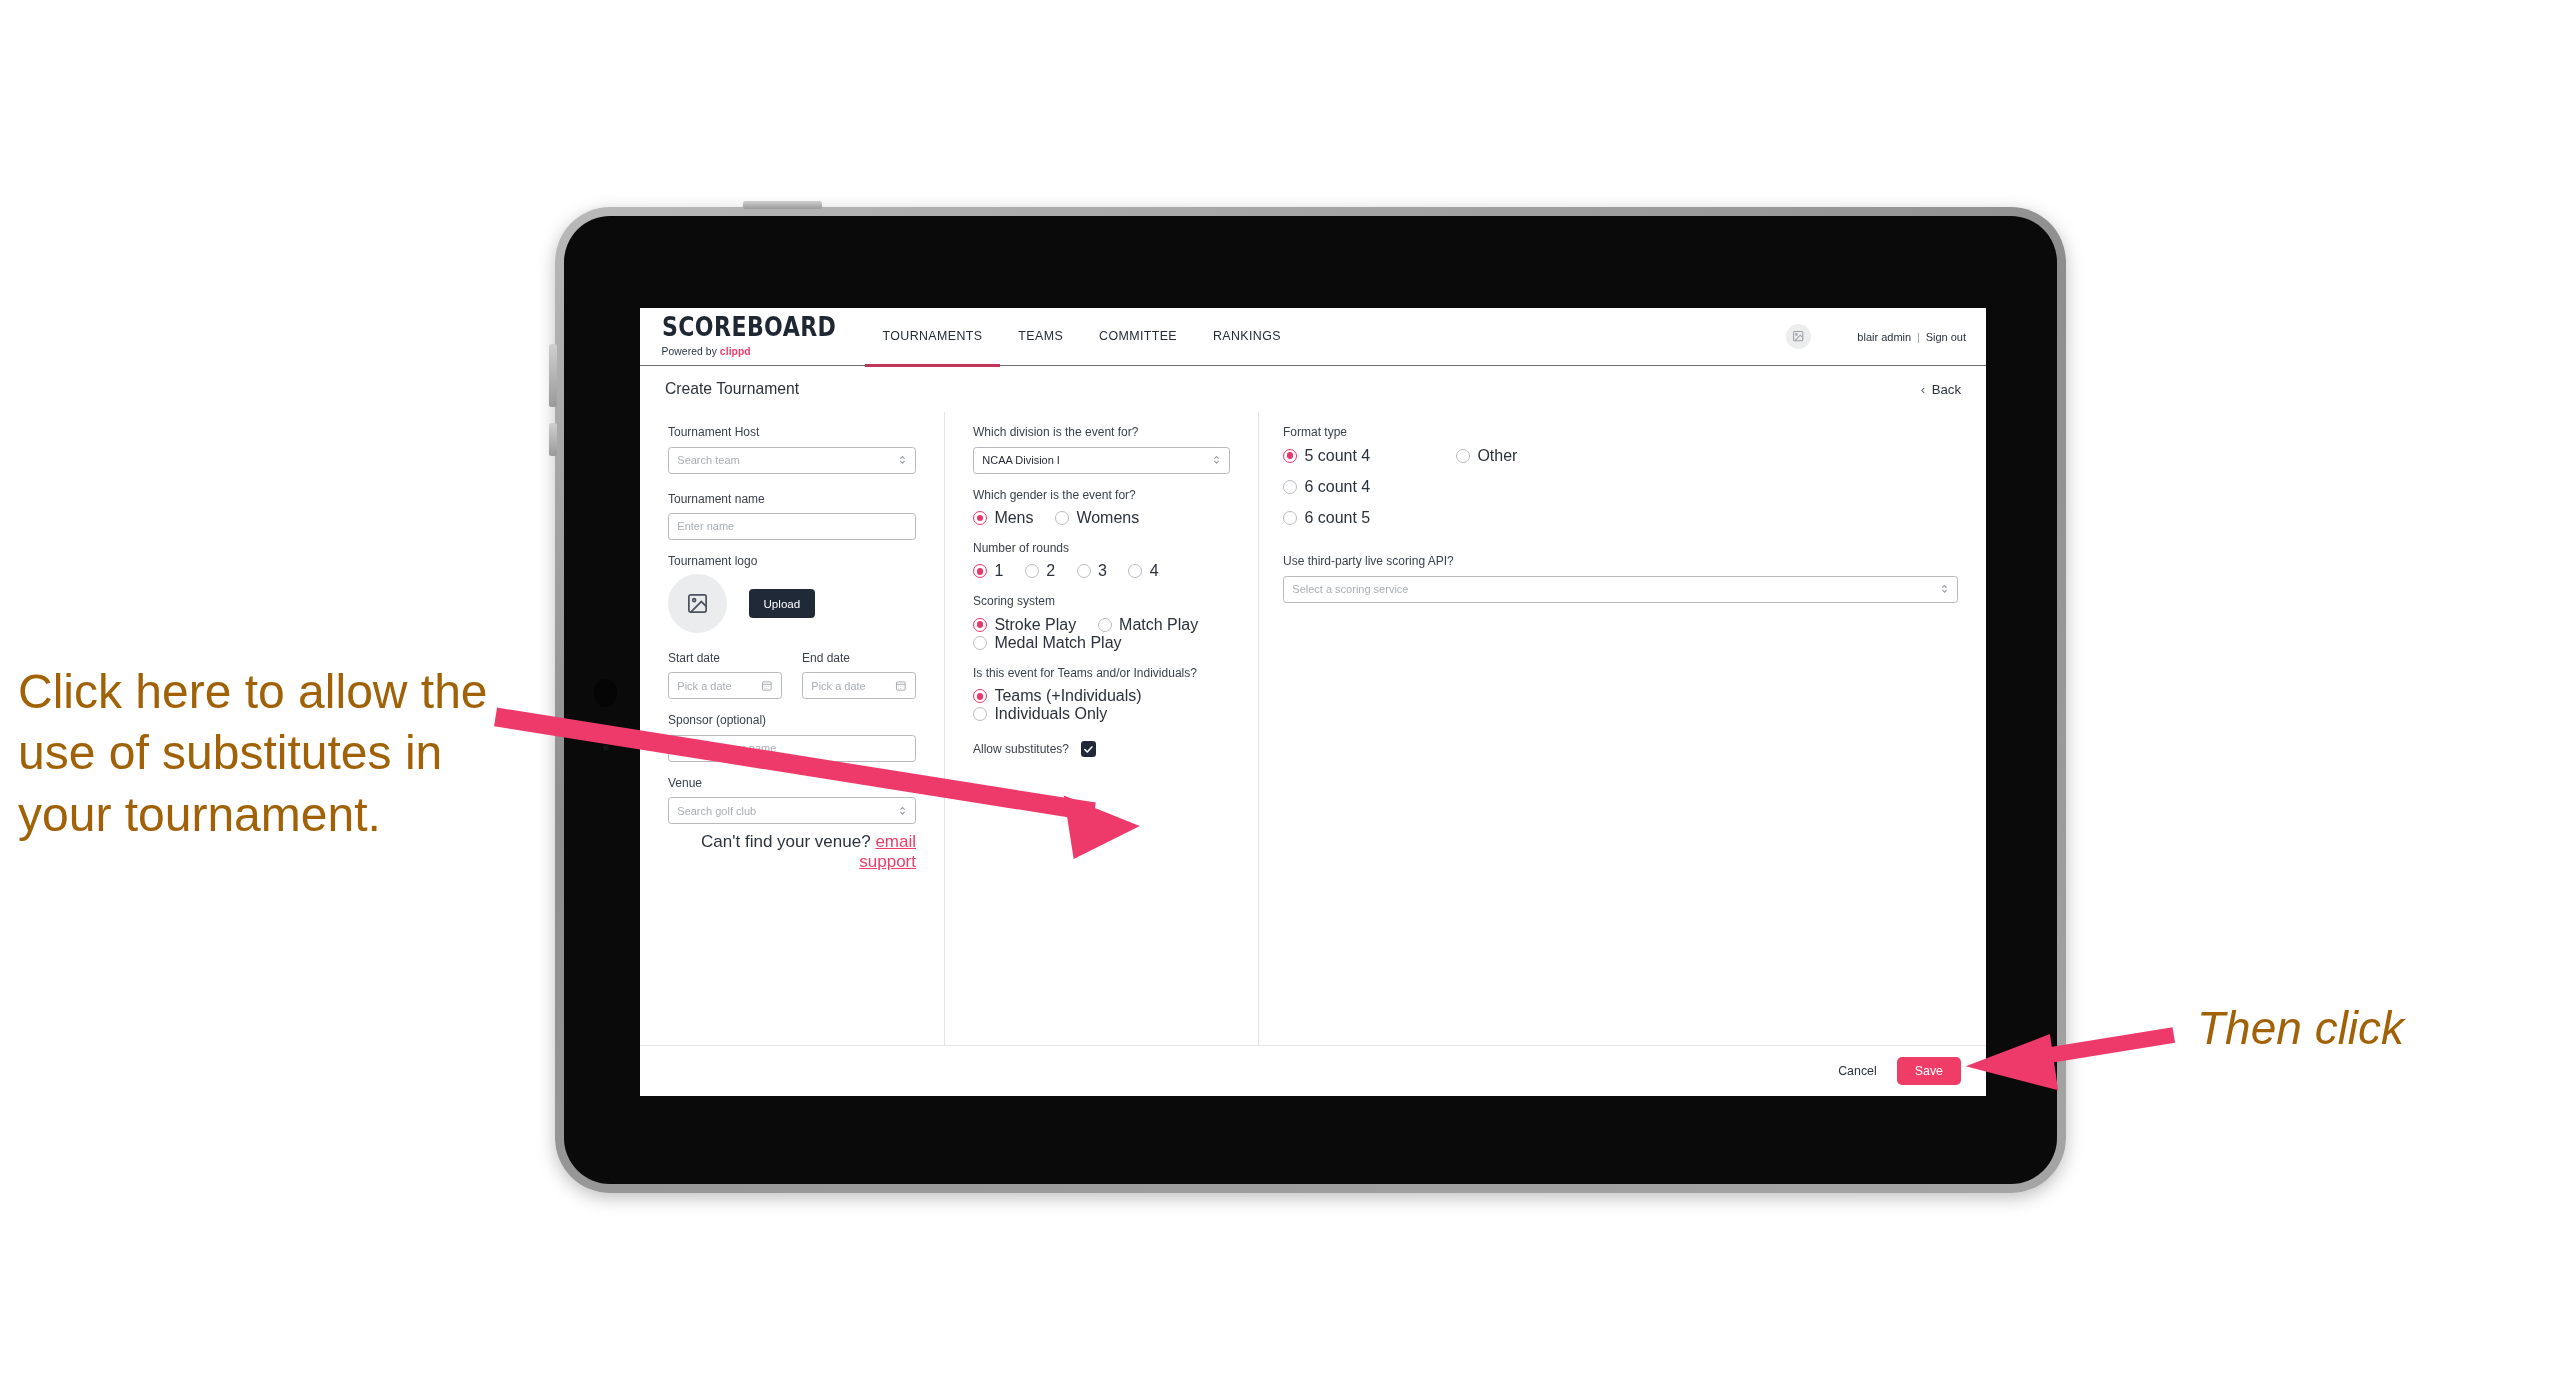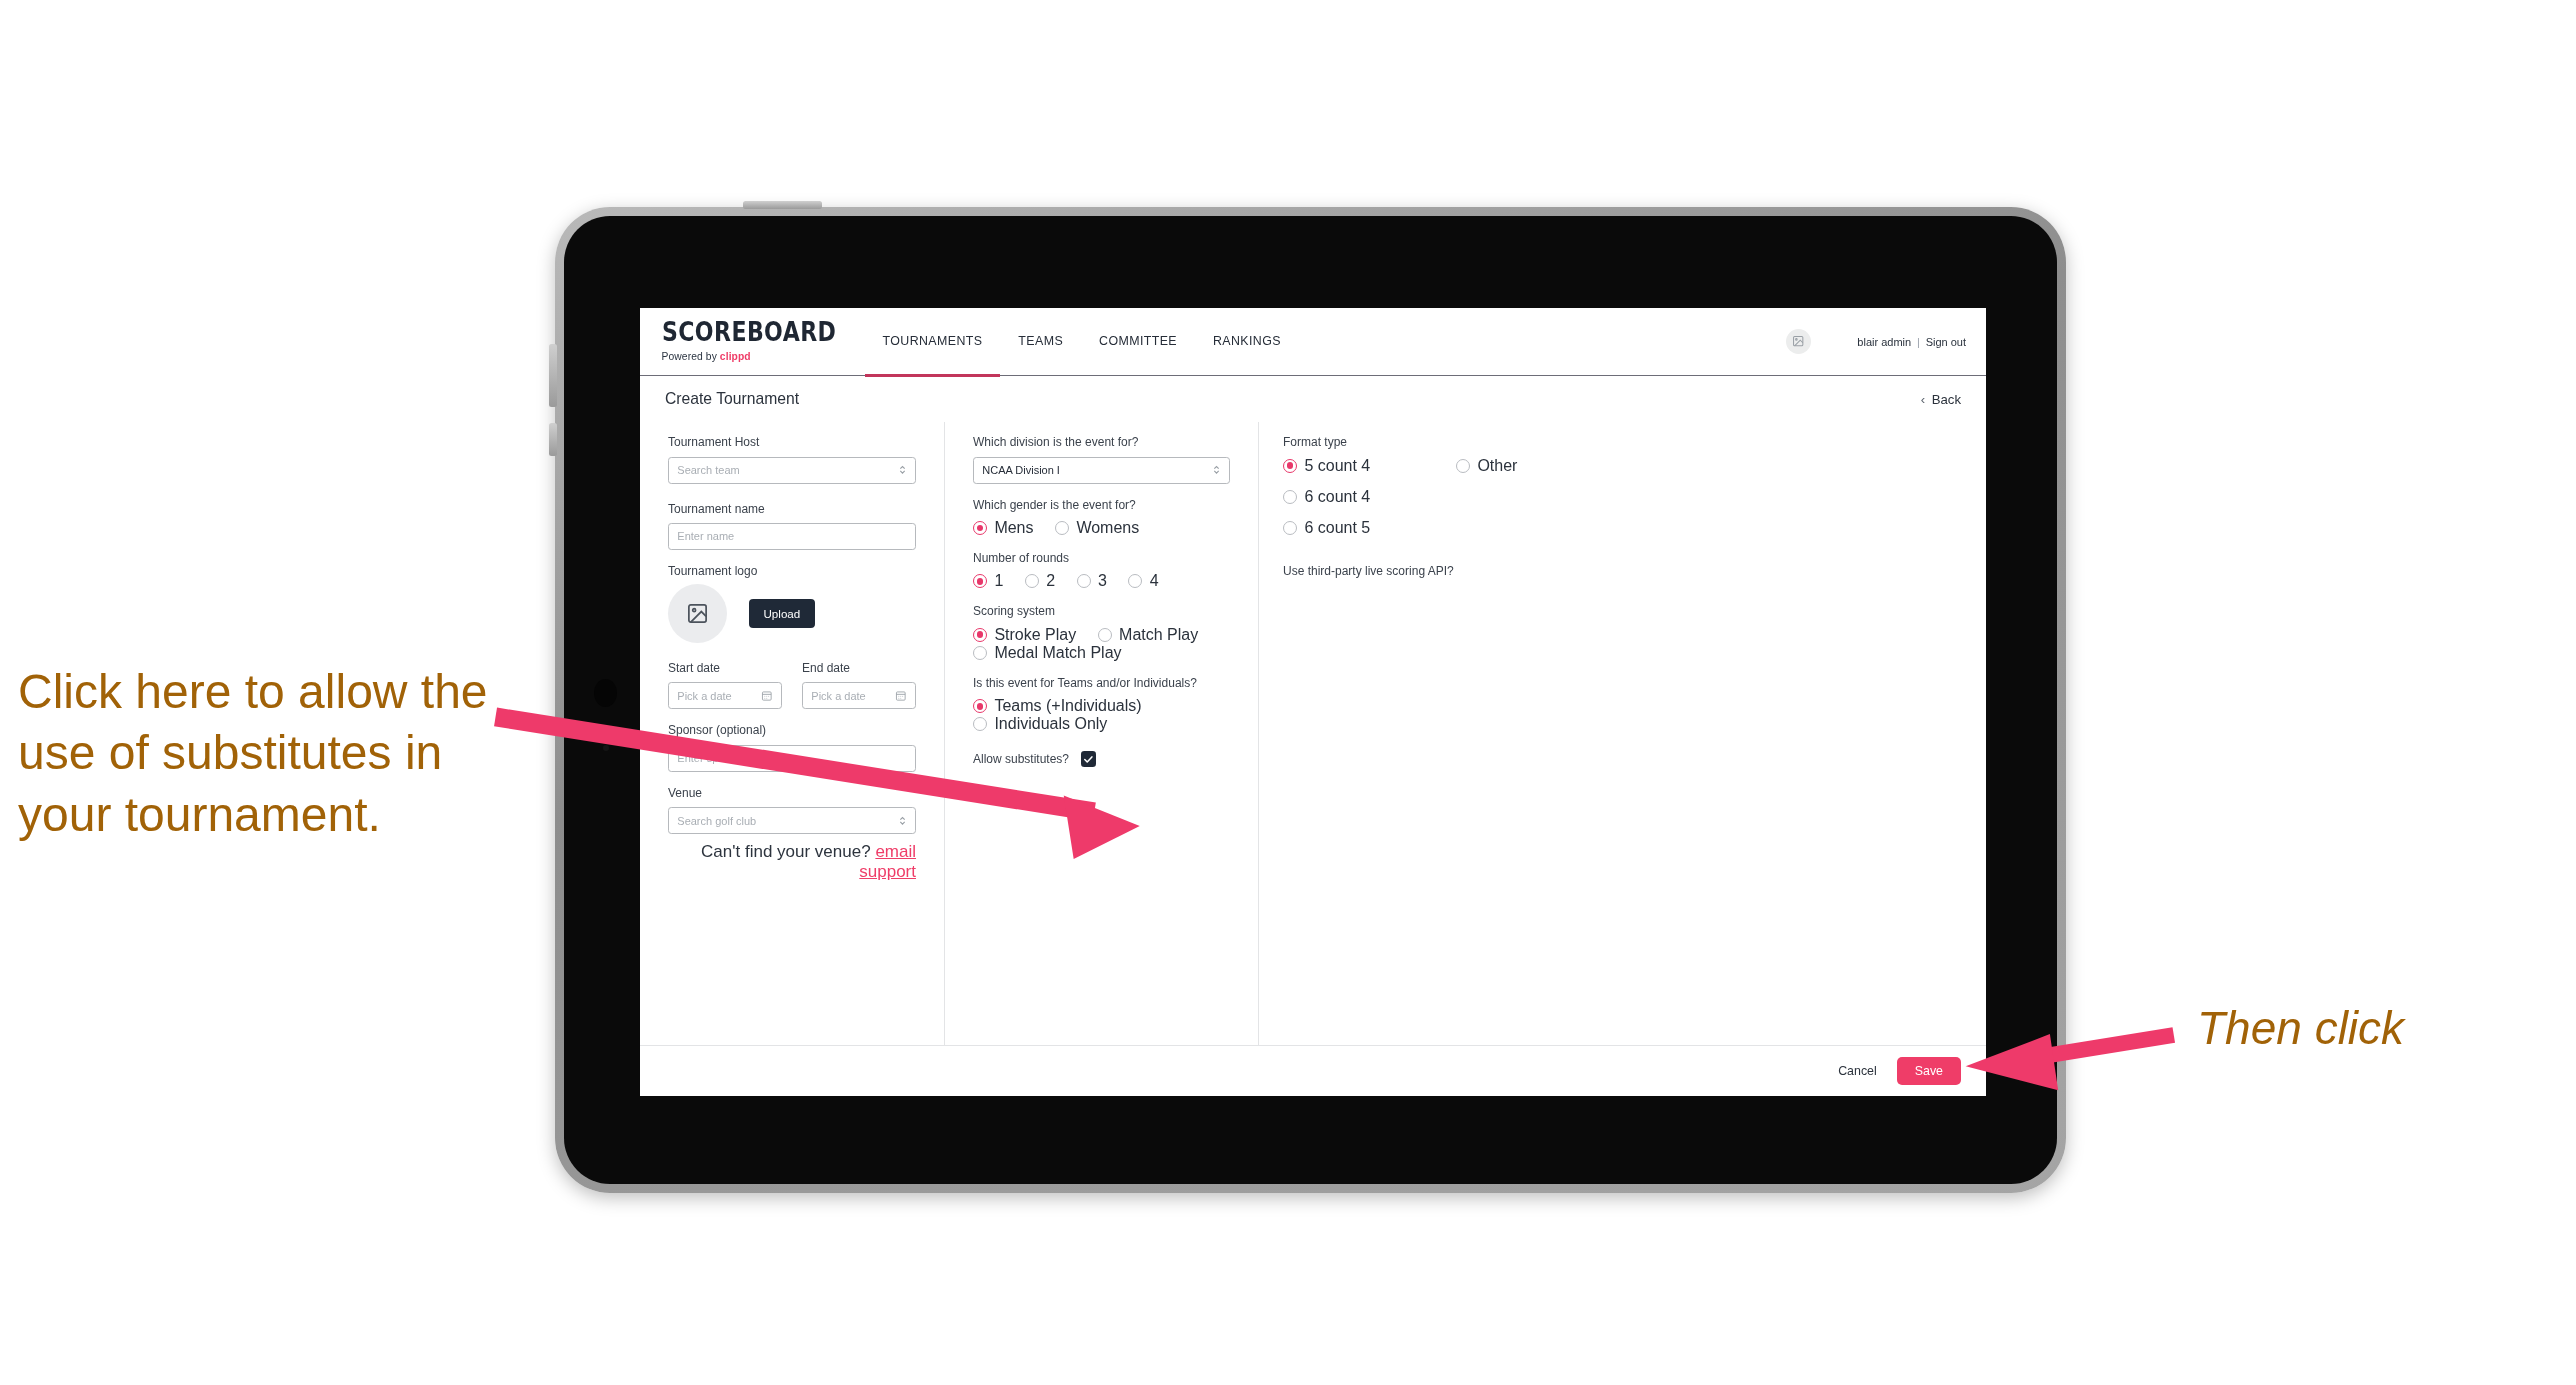--- a/index.html
+++ b/index.html
@@ -41,21 +41,21 @@
     position: absolute;
     left: 76px; top: 92px;
     width: 1346px; height: 788px;
     background: #ffffff;
     display: flex; flex-direction: column;
     overflow: hidden;
   }
 
   
   #topnav {
-    height: 68px; display: flex; align-items: stretch;
+    height: 58px; display: flex; align-items: stretch;
     border-bottom: 1.7px solid #6d6d78;
     background: #fff; flex: none;
   }
   #brand { display:flex; flex-direction:column; justify-content:center; padding: 0 21.5px 0 21.5px; }
   #brand-word {
     font-family: "DejaVu Sans", sans-serif;
     font-weight: 900; font-size: 23px; letter-spacing: 0.4px;
     color: #1f2733; line-height: 1; transform: scaleY(1.18) scaleX(0.96); transform-origin: left center;
   }
   #brand-sub { font-size: 10.3px; color: #2b3441; margin-top: 7.4px; letter-spacing: 0.1px; }
@@ -457,20 +457,29 @@
                 <div class="fmt-row">
                   <span class="rdo"></span>
                   <span class="rdo-lbl">Other</span>
                 </div>
               </div>
             </div>
 
             <div class="spacer-s"></div>
 
             <div class="fld-label">Use third-party live scoring API?</div>
+            <div class="inp sel">
+              <span class="ph">Select a scoring service</span>
+              <span class="tail">
+                <svg width="9" height="11.6" viewBox="0 0 12 16" fill="none" stroke="currentColor" stroke-width="1.6">
+                  <path d="M3 6.5L6 3.5L9 6.5"></path>
+                    <path d="M3 9.5L6 12.5L9 9.5"></path>
+                </svg>
+              </span>
+            </div>
           </div>
         </div>
 
         <div id="footer">
           <div id="cancel-btn">
             <span>Cancel</span>
           </div>
           <div id="save-btn">
             <span>Save</span>
           </div>

